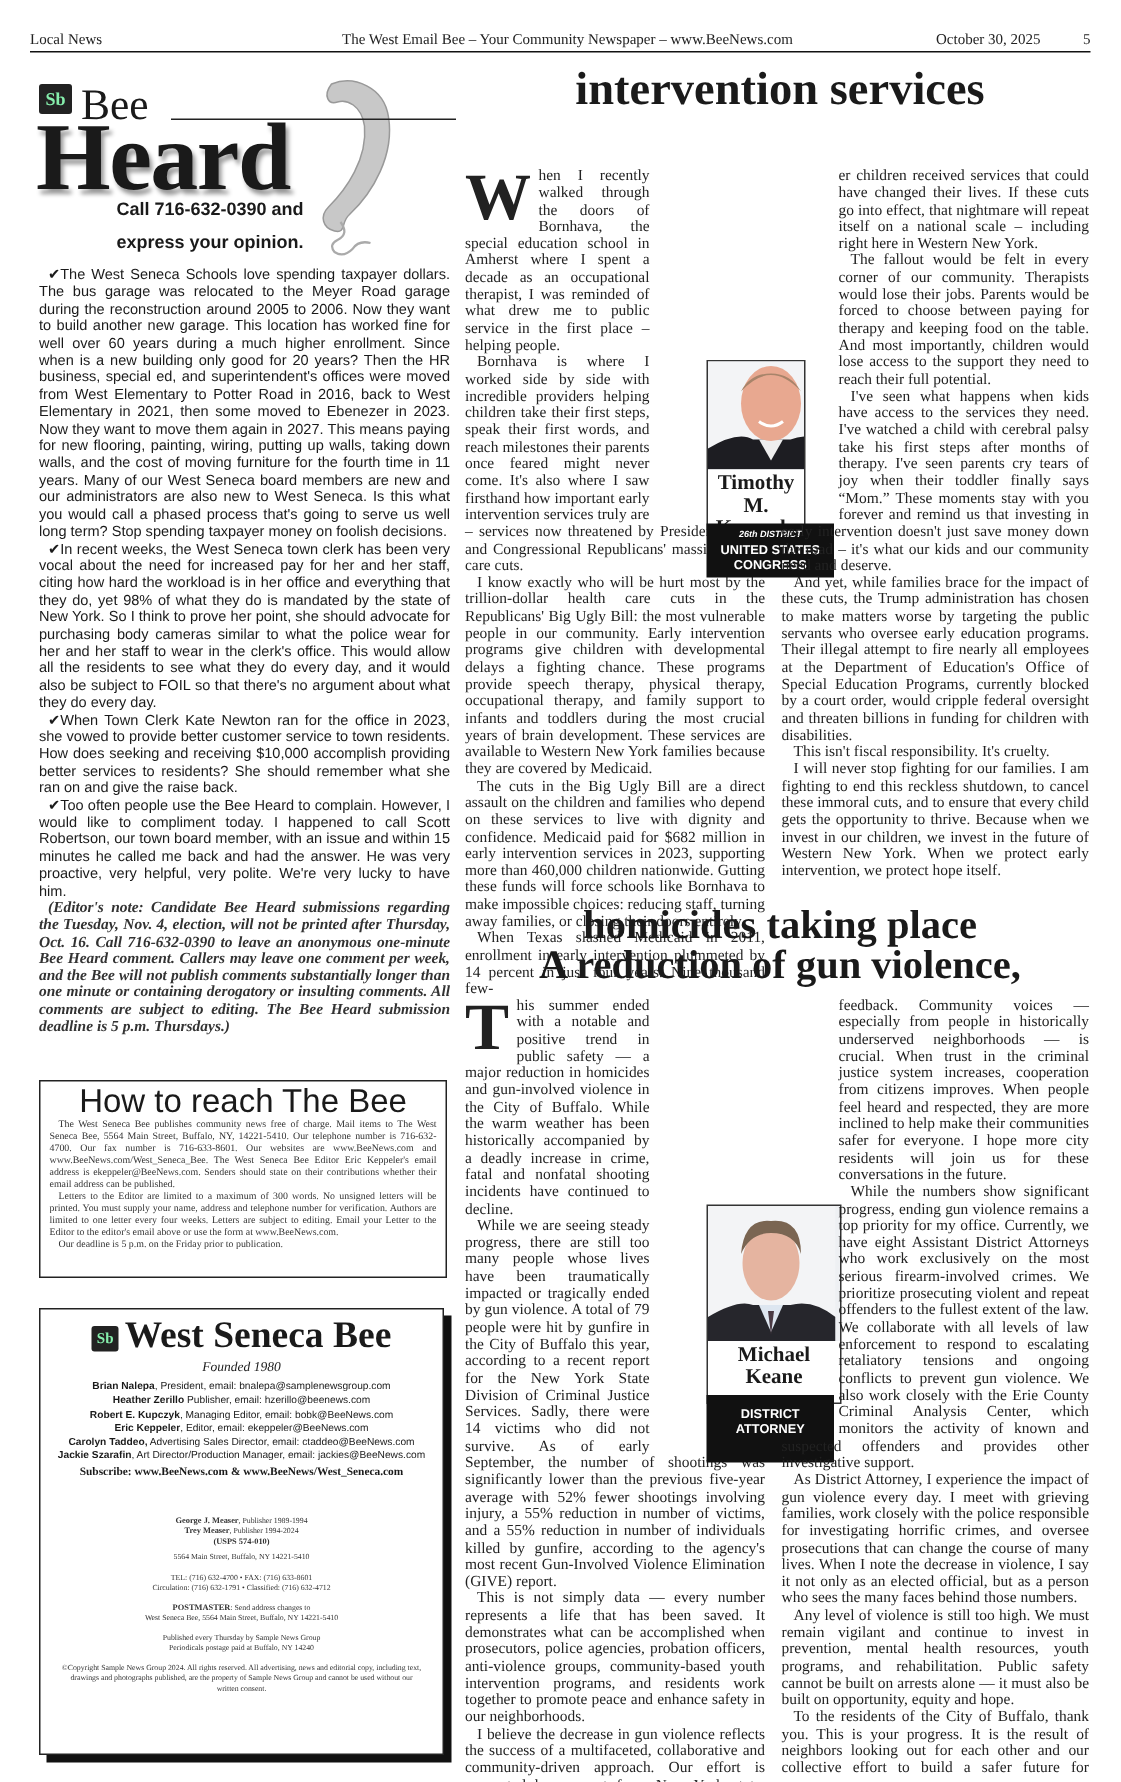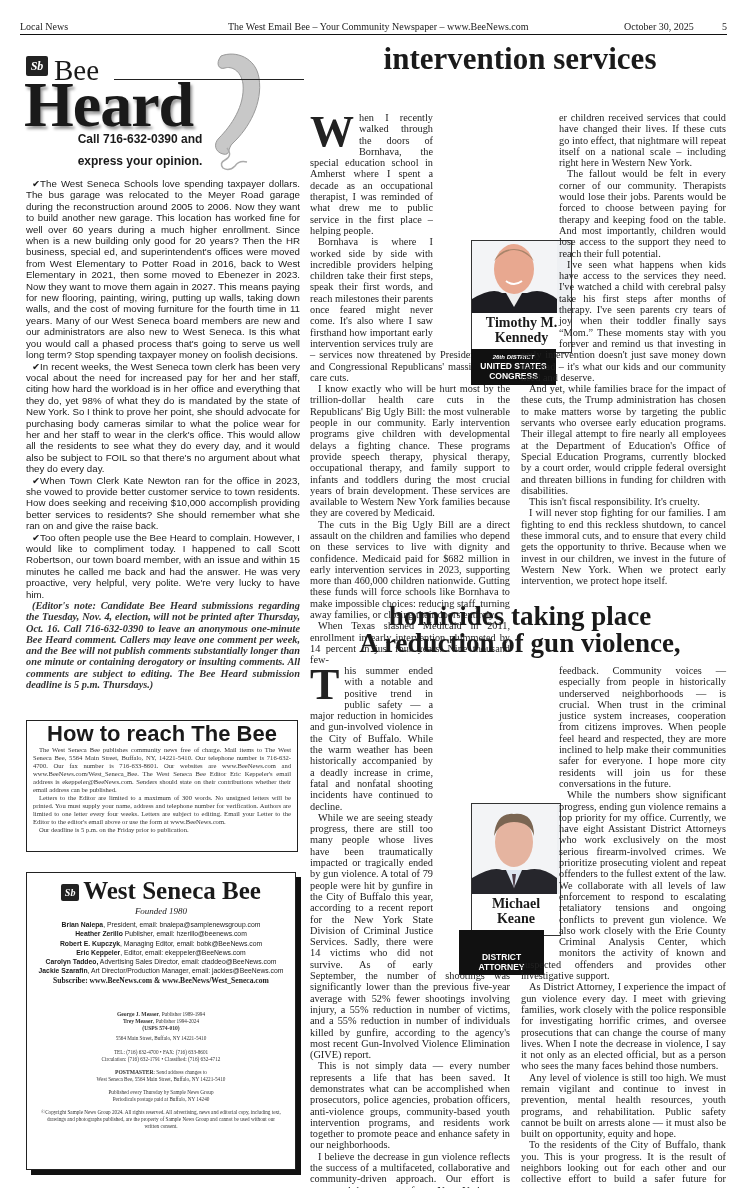--- a/index.html
+++ b/index.html
@@ -2,30 +2,30 @@
 <html><head>
 <meta charset="utf-8">
 <style>
 *{box-sizing:border-box;margin:0;padding:0}
 body{width:747px;height:1188px;background:#fff;position:relative;overflow:hidden;color:#1a1a1a}
 .hdr{position:absolute;left:20px;top:18px;width:707px;height:17px;border-bottom:1.5px solid #111;font-family:"Liberation Serif",serif;font-size:10px;color:#222}
 .hdr span{position:absolute;top:3px}
 
 .bh-logo{position:absolute;left:26px;top:50px;width:275px;height:125px}
 .bh-bee{position:absolute;left:28px;top:4px;font-family:"Liberation Serif",serif;font-weight:normal;font-size:29px}
-.beesq{position:absolute;left:0;top:6px;width:22px;height:20px;background:#222;border-radius:2px;color:#ffffff;font-size:12px;text-align:center;line-height:20px;font-style:italic;font-weight:bold}
+.beesq{position:absolute;left:0;top:6px;width:22px;height:20px;background:#222;border-radius:2px;color:#86efac;font-size:12px;text-align:center;line-height:20px;font-weight:bold}
 .bh-line{position:absolute;left:88px;top:29px;width:190px;border-top:1px solid #222}
 .bh-heard{position:absolute;left:-2px;top:23px;font-family:"Liberation Serif",serif;font-weight:bold;font-size:64px;letter-spacing:-1px;line-height:64px;text-shadow:2px 3px 3px #999}
 .bh-call{position:absolute;left:14px;top:78px;width:200px;text-align:center;font-family:"Liberation Sans",sans-serif;font-weight:bold;font-size:12px;line-height:22px}
 .phone{position:absolute;left:175px;top:-2px;width:70px;height:125px}
 .bh-text{position:absolute;left:26px;top:178px;width:274px;font-family:"Liberation Sans",sans-serif;font-size:9.7px;line-height:11.4px;text-align:justify}
 .bh-text p{text-indent:6px}
 .ed-note{position:absolute;left:26px;top:600px;width:274px;font-family:"Liberation Serif",serif;font-style:italic;font-weight:bold;font-size:10.3px;line-height:11.3px;text-align:justify;color:#333;text-indent:6px}
 .reach{position:absolute;left:26px;top:720px;width:272px;height:132px;border:1.5px solid #222;padding:2px 6px}
-.reach h2{font-family:"Liberation Sans",sans-serif;font-weight:bold;font-size:22px;text-align:center;line-height:22px;margin-bottom:1px}
+.reach h2{font-family:"Liberation Sans",sans-serif;font-weight:normal;font-size:22px;text-align:center;line-height:22px;margin-bottom:1px}
 .reach p{font-family:"Liberation Serif",serif;font-size:6.6px;line-height:8px;text-align:justify;text-indent:6px;color:#333}
 .mast{position:absolute;left:26px;top:872px;width:270px;height:298px;border:1px solid #222;box-shadow:5px 5px 0 #111;background:#fff}
 .mast-title{position:absolute;left:0;top:4px;width:100%;text-align:center;font-family:"Liberation Serif",serif;font-weight:bold;font-size:25px}
 .mast-title .beesq{position:static;display:inline-block;vertical-align:3px;margin-right:4px;width:18px;height:17px;line-height:17px;font-size:10px}
 .mast-found{position:absolute;top:33px;width:100%;text-align:center;font-family:"Liberation Serif",serif;font-style:italic;font-size:9px}
 .staff{position:absolute;top:47px;width:100%;text-align:center;font-family:"Liberation Sans",sans-serif;font-size:6.8px;line-height:9.3px}
 .staff b{font-weight:bold}
 .subscribe{font-family:"Liberation Serif",serif;font-weight:bold;font-size:7.6px}
 .mast-small{position:absolute;width:100%;text-align:center;font-family:"Liberation Serif",serif;font-size:5.2px;line-height:6.8px;color:#333}
 .mast-small b{font-size:5.6px}
@@ -120,21 +120,21 @@
 
 <div class="col" style="left:310px;top:112px;width:200px;height:475px">
   <div style="float:right;width:74px;height:233px;margin:0 -1px 0 4px"></div>
   <p class="nid"><span class="dropcap">W</span><span>hen I recently walked through the doors of Bornhava, the special education school in Amherst where I spent a decade as an occupational therapist, I was reminded of what drew me to public service in the first place – helping people.</span></p>
   <p>Bornhava is where I worked side by side with incredible providers helping children take their first steps, speak their first words, and reach milestones their parents once feared might never come. It's also where I saw firsthand how important early intervention services truly are – services now threatened by President Trump and Congressional Republicans' massive health care cuts.</p>
   <p>I know exactly who will be hurt most by the trillion-dollar health care cuts in the Republicans' Big Ugly Bill: the most vulnerable people in our community. Early intervention programs give children with developmental delays a fighting chance. These programs provide speech therapy, physical therapy, occupational therapy, and family support to infants and toddlers during the most crucial years of brain development. These services are available to Western New York families because they are covered by Medicaid.</p>
   <p>The cuts in the Big Ugly Bill are a direct assault on the children and families who depend on these services to live with dignity and confidence. Medicaid paid for $682 million in early intervention services in 2023, supporting more than 460,000 children nationwide. Gutting these funds will force schools like Bornhava to make impossible choices: reducing staff, turning away families, or closing their doors entirely.</p>
   <p>When Texas slashed Medicaid in 2011, enrollment in early intervention plummeted by 14 percent in just four years. Nine thousand few-</p>
 </div>
 
-<div class="portrait" style="left:471px;top:240px;width:101px;height:113px">
+<div class="portrait" style="left:471px;top:240px;width:66px;height:113px">
   <div class="photo" style="height:72px">
     <svg width="85" height="72" viewBox="0 0 85 72">
       <rect width="85" height="72" fill="#f3f4f6"></rect>
       <path d="M0 72 L0 58 Q20 46 30 52 L55 52 Q70 46 85 58 L85 72Z" fill="#1d1d22"></path>
       <path d="M34 52 L42 66 L50 52Z" fill="#eee"></path>
       <ellipse cx="42" cy="28" rx="20" ry="25" fill="#e8a890"></ellipse>
       <path d="M22 20 Q42 -2 62 20 Q55 8 42 8 Q28 8 22 20Z" fill="#a8846a"></path>
       <path d="M34 40 Q42 46 50 40" stroke="#fff" stroke-width="2" fill="none"></path>
     </svg>
   </div>
@@ -182,21 +182,21 @@
       <path d="M40 70 L42 86 L44 70Z" fill="#4a3a44"></path>
       <ellipse cx="42" cy="38" rx="19" ry="25" fill="#e5b4a0"></ellipse>
       <path d="M22 32 Q24 8 42 10 Q62 8 62 32 Q58 18 42 18 Q28 18 22 32Z" fill="#7a6552"></path>
     </svg>
   </div>
   <div class="pname">
     <div>Michael</div>
     <div>Keane</div>
   </div>
 </div>
-<div class="ptitle" style="position:absolute;left:459px;top:930px;width:85px;height:45px;padding-top:22px">
+<div class="ptitle" style="position:absolute;left:471px;top:930px;width:85px;height:45px;padding-top:7px">
   <div>DISTRICT</div>
   <div>ATTORNEY</div>
 </div>
 
 <div class="col" style="left:521px;top:665px;width:205px;height:510px">
   <div style="float:left;width:36px;height:165px;margin-top:124px;margin-right:2px"></div>
   <p class="nid">feedback. Community voices — especially from people in historically underserved neighborhoods — is crucial. When trust in the criminal justice system increases, cooperation from citizens improves. When people feel heard and respected, they are more inclined to help make their communities safer for everyone. I hope more city residents will join us for these conversations in the future.</p>
   <p>While the numbers show significant progress, ending gun violence remains a top priority for my office. Currently, we have eight Assistant District Attorneys who work exclusively on the most serious firearm-involved crimes. We prioritize prosecuting violent and repeat offenders to the fullest extent of the law. We collaborate with all levels of law enforcement to respond to escalating retaliatory tensions and ongoing conflicts to prevent gun violence. We also work closely with the Erie County Criminal Analysis Center, which monitors the activity of known and suspected offenders and provides other investigative support.</p>
   <p>As District Attorney, I experience the impact of gun violence every day. I meet with grieving families, work closely with the police responsible for investigating horrific crimes, and oversee prosecutions that can change the course of many lives. When I note the decrease in violence, I say it not only as an elected official, but as a person who sees the many faces behind those numbers.</p>
   <p>Any level of violence is still too high. We must remain vigilant and continue to invest in prevention, mental health resources, youth programs, and rehabilitation. Public safety cannot be built on arrests alone — it must also be built on opportunity, equity and hope.</p>

